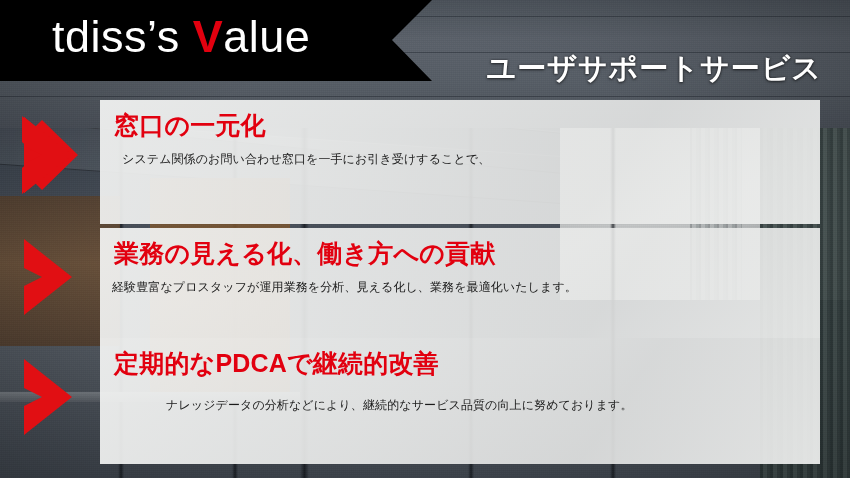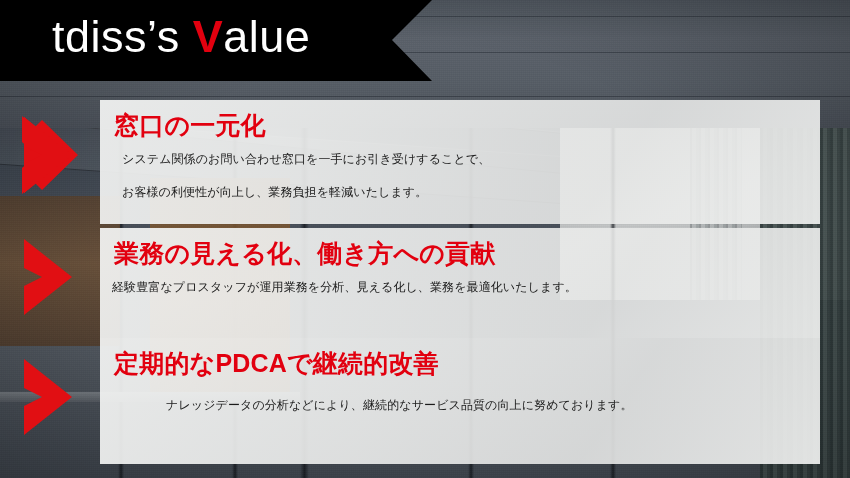--- a/index.html
+++ b/index.html
@@ -226,20 +226,21 @@
     <div class="ground-line" style="top:96px;"></div>
   </div>
   <div class="curb"></div>
 
   <div class="bg-layer bg-grain"></div>
   <div class="bg-layer bg-vignette"></div>
 
   <div class="title-banner"></div>
   <div class="title-text"><span>tdiss’s </span><span class="accent">V</span><span>alue</span></div>
 
+  <div class="subtitle">ユーザサポートサービス</div>
 
   <div class="arrow a1">
     <svg viewBox="0 0 72 78" xmlns="http://www.w3.org/2000/svg" aria-hidden="true">
       <polygon points="0,0 40,39 0,78 0,52 14,39 0,26" fill="#e10f13"></polygon>
       <polygon points="20,4 56,39 20,74 4,58 26,39 4,20" fill="#e10f13"></polygon>
       <polygon points="2,1 44,39 2,77" fill="#e10f13"></polygon>
       <polygon points="2,1 44,39 2,77 2,50 16,39 2,28" fill="#e10f13"></polygon>
       <path d="M2 1 L44 39 L2 77 L2 49 L14 39 L2 29 Z" fill="#e10f13"></path>
       <path d="M2 1 L50 39 L2 77 L2 48 L20 39 L2 30 Z" fill="#e10f13"></path>
     </svg>
@@ -251,21 +252,20 @@
   </div>
   <div class="arrow a3">
     <svg viewBox="0 0 72 78" xmlns="http://www.w3.org/2000/svg" aria-hidden="true">
       <path d="M2 1 L50 39 L2 77 L2 48 L20 39 L2 30 Z" fill="#e10f13"></path>
     </svg>
   </div>
 
   <div class="panel p1">
     <div class="panel-heading">窓口の一元化</div>
     <div class="panel-line line-a">システム関係のお問い合わせ窓口を一手にお引き受けすることで、</div>
-    <div class="panel-line line-b">お客様の利便性が向上し、業務負担を軽減いたします。</div>
   </div>
 
   <div class="panel p2">
     <div class="panel-heading">業務の見える化、働き方への貢献</div>
     <div class="panel-line line-a">経験豊富なプロスタッフが運用業務を分析、見える化し、業務を最適化いたします。</div>
   </div>
 
   <div class="panel p3">
     <div class="panel-heading">定期的なPDCAで継続的改善</div>
     <div class="panel-line line-a">ナレッジデータの分析などにより、継続的なサービス品質の向上に努めております。</div>

